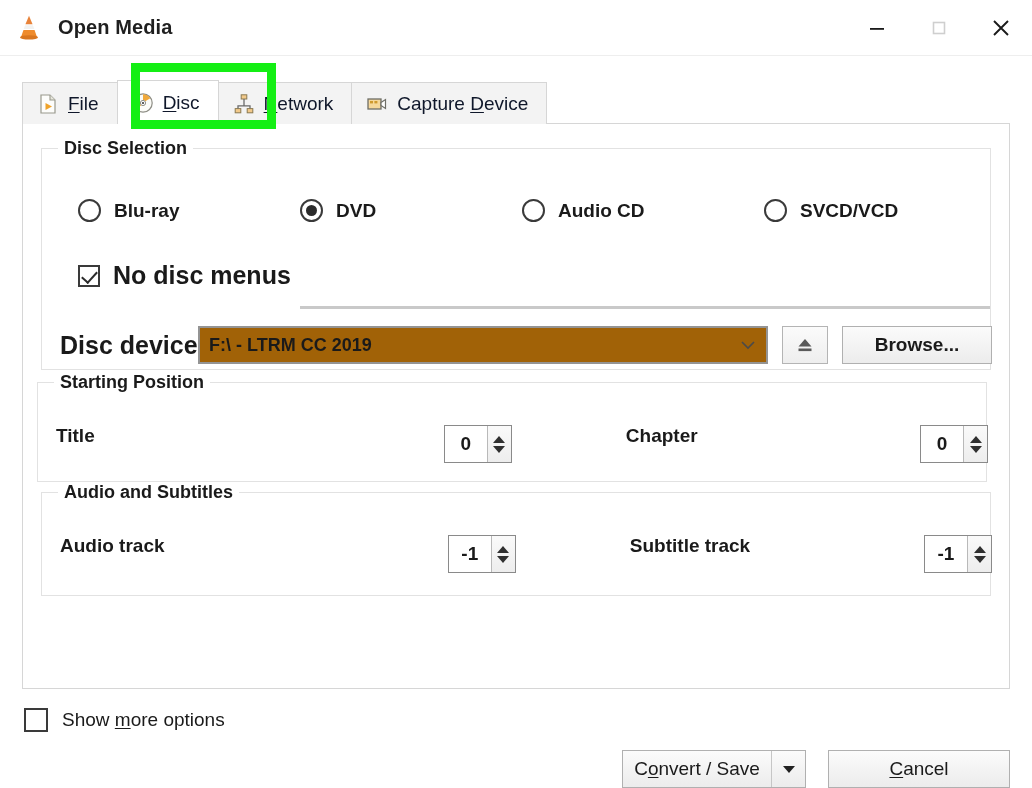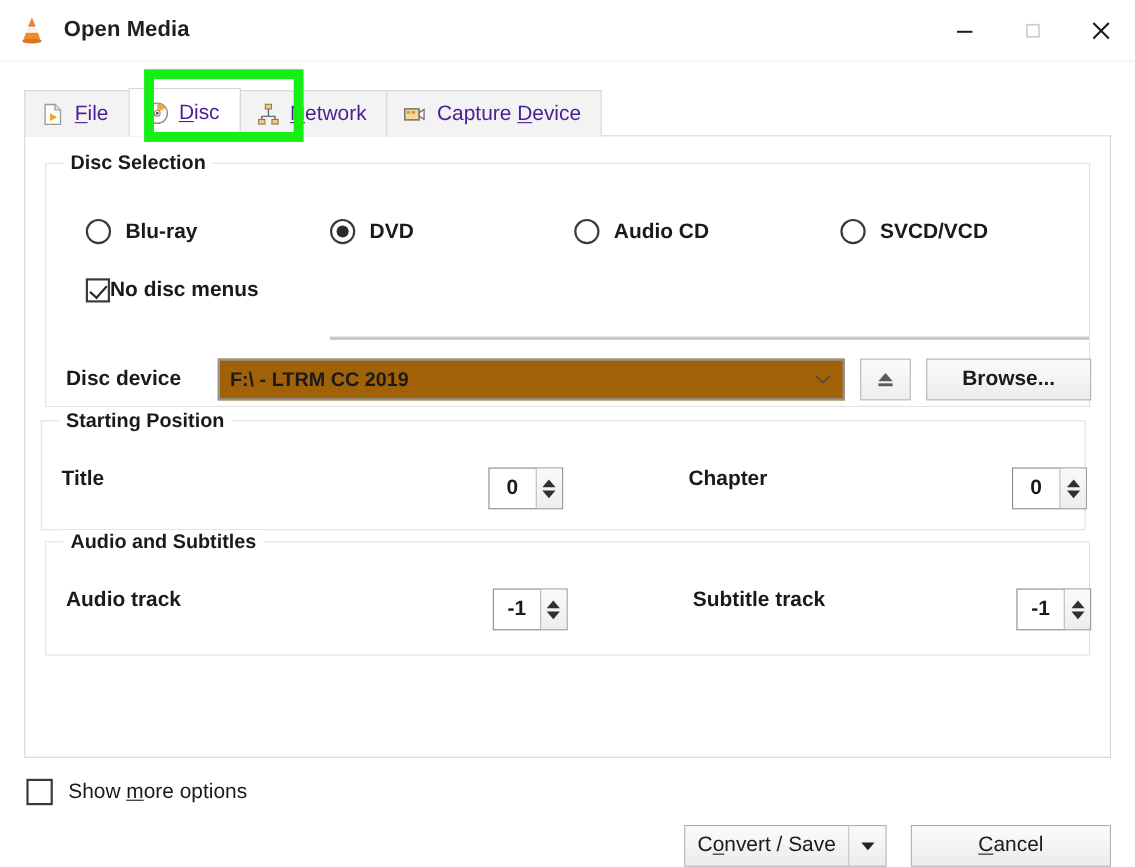--- a/index.html
+++ b/index.html
@@ -47,21 +47,21 @@
   }
   .tab {
     height: 42px;
     display: flex; align-items: center;
     gap: 9px;
     padding: 0 18px 0 14px;
     background: #f3f3f3;
     border: 1px solid #d6d6d6;
     border-bottom: none;
     font-size: 19px;
-    color: #4c1d95;
+    color: #0f172a;
     white-space: nowrap;
   }
   .tab + .tab { margin-left: -1px; }
   .tab.active {
     background: #ffffff;
     border-color: #d6d6d6;
     height: 44px;
   }
   .tab .ico { width: 22px; height: 22px; flex: 0 0 auto; display: block; }
   .acc { text-decoration: underline; text-underline-offset: 2px; }
@@ -129,21 +129,21 @@
   .rbox.checked::after {
     content: "";
     position: absolute;
     left: 4px; top: 4px;
     width: 11px; height: 11px;
     border-radius: 50%;
     background: #2b2b2b;
   }
 
   
-  .chk-row { position: absolute; left: 36px; top: 104px; display: flex; align-items: center; font-size: 19px; }
+  .chk-row { position: absolute; left: 36px; top: 112px; display: flex; align-items: center; gap: 13px; font-size: 25px; }
   .cbox {
     width: 22px; height: 22px;
     border: 2px solid #3a3a3a;
     background: #fff;
     position: relative;
     flex: 0 0 auto;
   }
   .cbox.checked::after {
     content: "";
     position: absolute;
@@ -162,21 +162,21 @@
     background: #c9c9c9;
   }
 
   
   .device-row {
     position: absolute;
     left: 18px; top: 177px;
     display: flex; align-items: center;
     width: 932px;
   }
-  .device-label { font-size: 19px; width: 138px; }
+  .device-label { font-size: 25px; width: 138px; }
   .combo {
     flex: 1 1 auto;
     height: 38px;
     border: 2px solid #949494;
     background: #a16207;
     display: flex; align-items: center;
     padding: 0 8px 0 9px;
     font-size: 18px;
     position: relative;
     margin-right: 14px;

